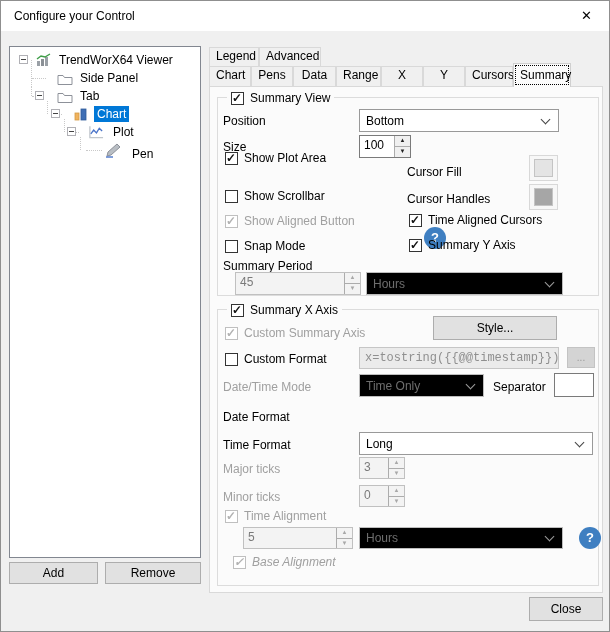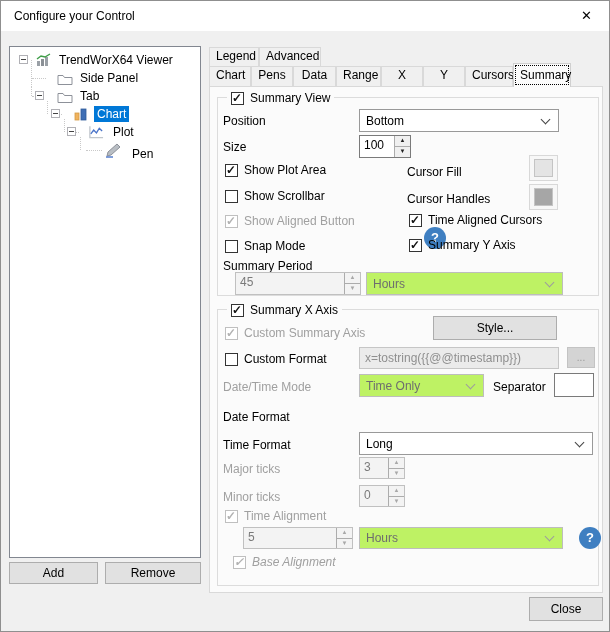--- a/index.html
+++ b/index.html
@@ -62,42 +62,42 @@
   .cb.disabled .cb-box { border-color:#bfbfbf; }
   .cb.disabled .cb-box.checked::after { color:#b2b2b2; }
   .cb.disabled .cb-lbl { color:#a0a0a0; }
 
   
   .combo { position:absolute; background:#fff; border:1px solid #999; display:flex;
            align-items:center; padding-left:6px; z-index:3; cursor:pointer; }
   .combo .chev { position:absolute; right:9px; top:50%; width:7px; height:7px; margin-top:-5px;
                  border-right:1.4px solid #444; border-bottom:1.4px solid #444;
                  transform:rotate(45deg); }
-  .combo.disabled { background:#bef264; border-color:#bdbdbd; color:#6e6e6e; cursor:default; }
+  .combo.disabled { background:#000000; border-color:#bdbdbd; color:#6e6e6e; cursor:default; }
   .combo.disabled .chev { border-color:#9d9d9d; }
 
   
   .spin { position:absolute; background:#fff; border:1px solid #7a7a7a; display:flex; z-index:3; }
   .spin .val { flex:1; padding:2px 4px; }
   .spin .ud { width:16px; border-left:1px solid #acacac; display:flex; flex-direction:column; }
   .spin .ud span { flex:1; font-size:6px; line-height:9px; text-align:center; color:#222;
                    background:#f0f0f0; cursor:pointer; }
   .spin .ud span:first-child { border-bottom:1px solid #acacac; }
   .spin.disabled { background:#f3f3f3; border-color:#c0c0c0; }
   .spin.disabled .val { color:#7a7a7a; }
   .spin.disabled .ud span { color:#a8a8a8; background:#f3f3f3; cursor:default; }
 
   
   .swatch-btn { position:absolute; width:29px; height:26px; background:#f7f7f7;
                 border:1px solid #d8d8d8; z-index:3; cursor:pointer; }
   .swatch-inner { position:absolute; left:4px; top:3px; right:4px; bottom:3px; border:1px solid #c4c4c4; }
   .help { position:absolute; width:22px; height:22px; border-radius:50%; background:#3f7fc1;
           color:#fff; font-weight:bold; font-size:13px; text-align:center; line-height:22px;
           z-index:4; cursor:pointer; }
-  .textfield { position:absolute; z-index:3; padding:3px 5px; white-space:nowrap; overflow:hidden; }
+  .textfield { position:absolute; z-index:3; padding:3px 5px; white-space:nowrap; overflow:hidden;font-family:Liberation Mono, monospace; }
   .tf-disabled { background:#ebebeb; border:1px solid #c6c6c6; color:#8f8f8f; }
   .tf-plain { background:#f7f7f7; border:1px solid #c6c6c6; color:#000; }
   .tf-sep { background:#fff; border:1px solid #7a7a7a; }
   .btn.disabled { background:#d4d4d4; border-color:#c3c3c3; color:#9a9a9a; cursor:default; }
   .style-btn { position:absolute; left:432px; top:315px; width:124px; height:24px; z-index:3; }
   .ellipsis-btn { position:absolute; left:566px; top:346px; width:28px; height:21px; z-index:3; font-size:10px; }
 </style>
 </head>
 <body>
 
@@ -204,21 +204,21 @@
 
   <span class="lbl" style="left:222px; top:139px;">Size</span>
   <div class="spin" style="left:358px; top:134px; width:52px; height:23px;">
     <span class="val">100</span>
     <span class="ud">
         <span>▲</span>
         <span>▼</span>
       </span>
   </div>
 
-  <div class="cb" style="left:224px; top:162px;">
+  <div class="cb" style="left:224px; top:150px;">
     <span class="cb-box checked"></span>
     <span class="cb-lbl">Show Plot Area</span>
   </div>
   <span class="lbl" style="left:406px; top:164px;">Cursor Fill</span>
   <div class="swatch-btn" style="left:528px; top:154px;">
     <span class="swatch-inner" style="background:#e4e4e4;"></span>
   </div>
 
   <div class="cb" style="left:224px; top:188px;">
     <span class="cb-box"></span>

